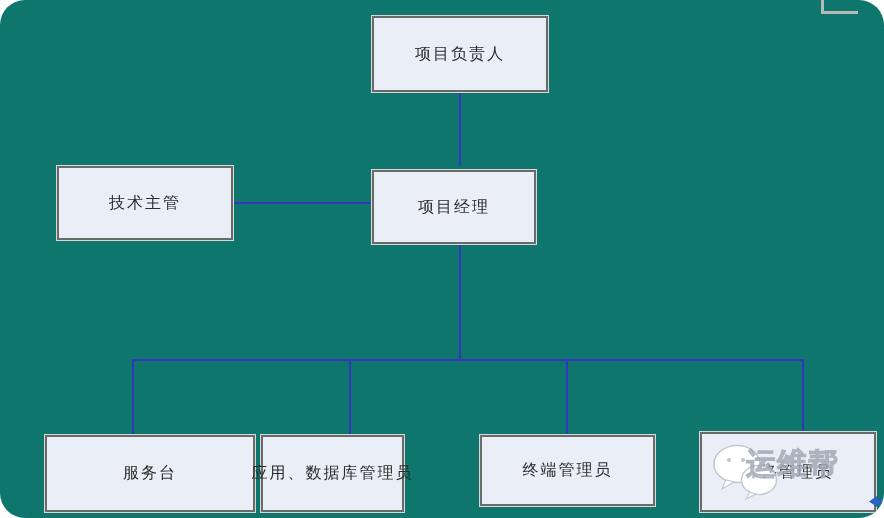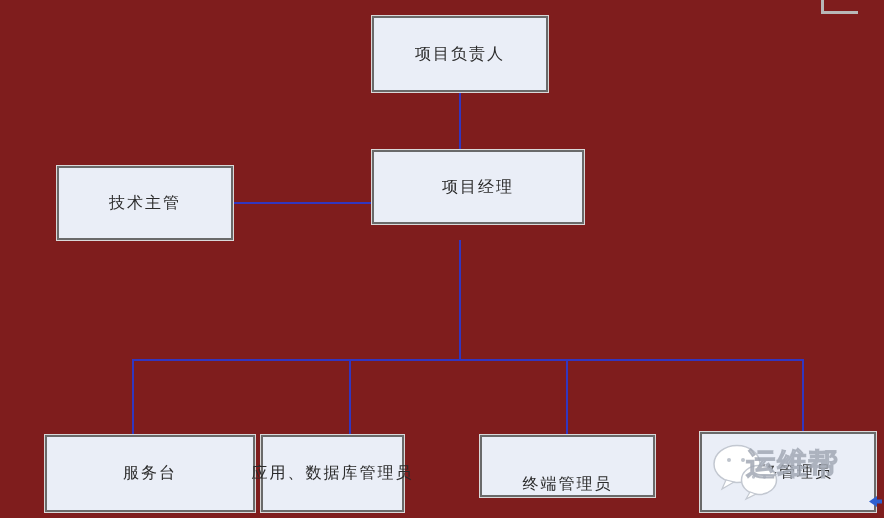--- a/index.html
+++ b/index.html
@@ -5,22 +5,23 @@
   html, body {
     margin: 0;
     padding: 0;
     background: #ffffff;
     font-family: "DejaVu Sans", "Liberation Sans", sans-serif;
   }
   .canvas {
     position: relative;
     width: 884px;
     height: 518px;
-    background: #7f1d1d;
+    background: #0f766e;
     overflow: hidden;
+    border-radius: 25px;
   }
   
   .node {
     position: absolute;
     background: #eaeef7;
     border: 2px solid #6a6a6a;
     box-shadow: 0 0 0 1px #d9d9d9;
     box-sizing: border-box;
     display: flex;
     align-items: center;
@@ -92,33 +93,33 @@
   <div class="conn" style="left:802px; top:359px; width:2px;   height:73px;"></div>
 
   <div class="node" style="left:372px; top:16px;  width:176px; height:76px;">
     <span class="node-label">项目负责人</span>
   </div>
 
   <div class="node" style="left:57px;  top:166px; width:176px; height:74px;">
     <span class="node-label">技术主管</span>
   </div>
 
-  <div class="node" style="left:372px; top:150px; width:212px; height:74px;">
+  <div class="node" style="left:372px; top:170px; width:164px; height:74px;">
     <span class="node-label">项目经理</span>
   </div>
 
   <div class="node" style="left:45px;  top:435px; width:210px; height:77px;">
     <span class="node-label">服务台</span>
   </div>
 
   <div class="node" style="left:261px; top:435px; width:143px; height:77px;">
     <span class="node-label">应用、数据库管理员</span>
   </div>
 
-  <div class="node" style="left:480px; top:435px; width:175px; height:62px;align-items:flex-end;">
+  <div class="node" style="left:480px; top:435px; width:175px; height:71px;">
     <span class="node-label">终端管理员</span>
   </div>
 
   <div class="node" style="left:700px; top:432px; width:176px; height:80px;">
     <span class="node-label">网络管理员</span>
   </div>
 
   <div class="frame-seg" style="left:821px; top:0;    width:3px;  height:12px;"></div>
   <div class="frame-seg" style="left:821px; top:11px; width:37px; height:3px;"></div>
 

